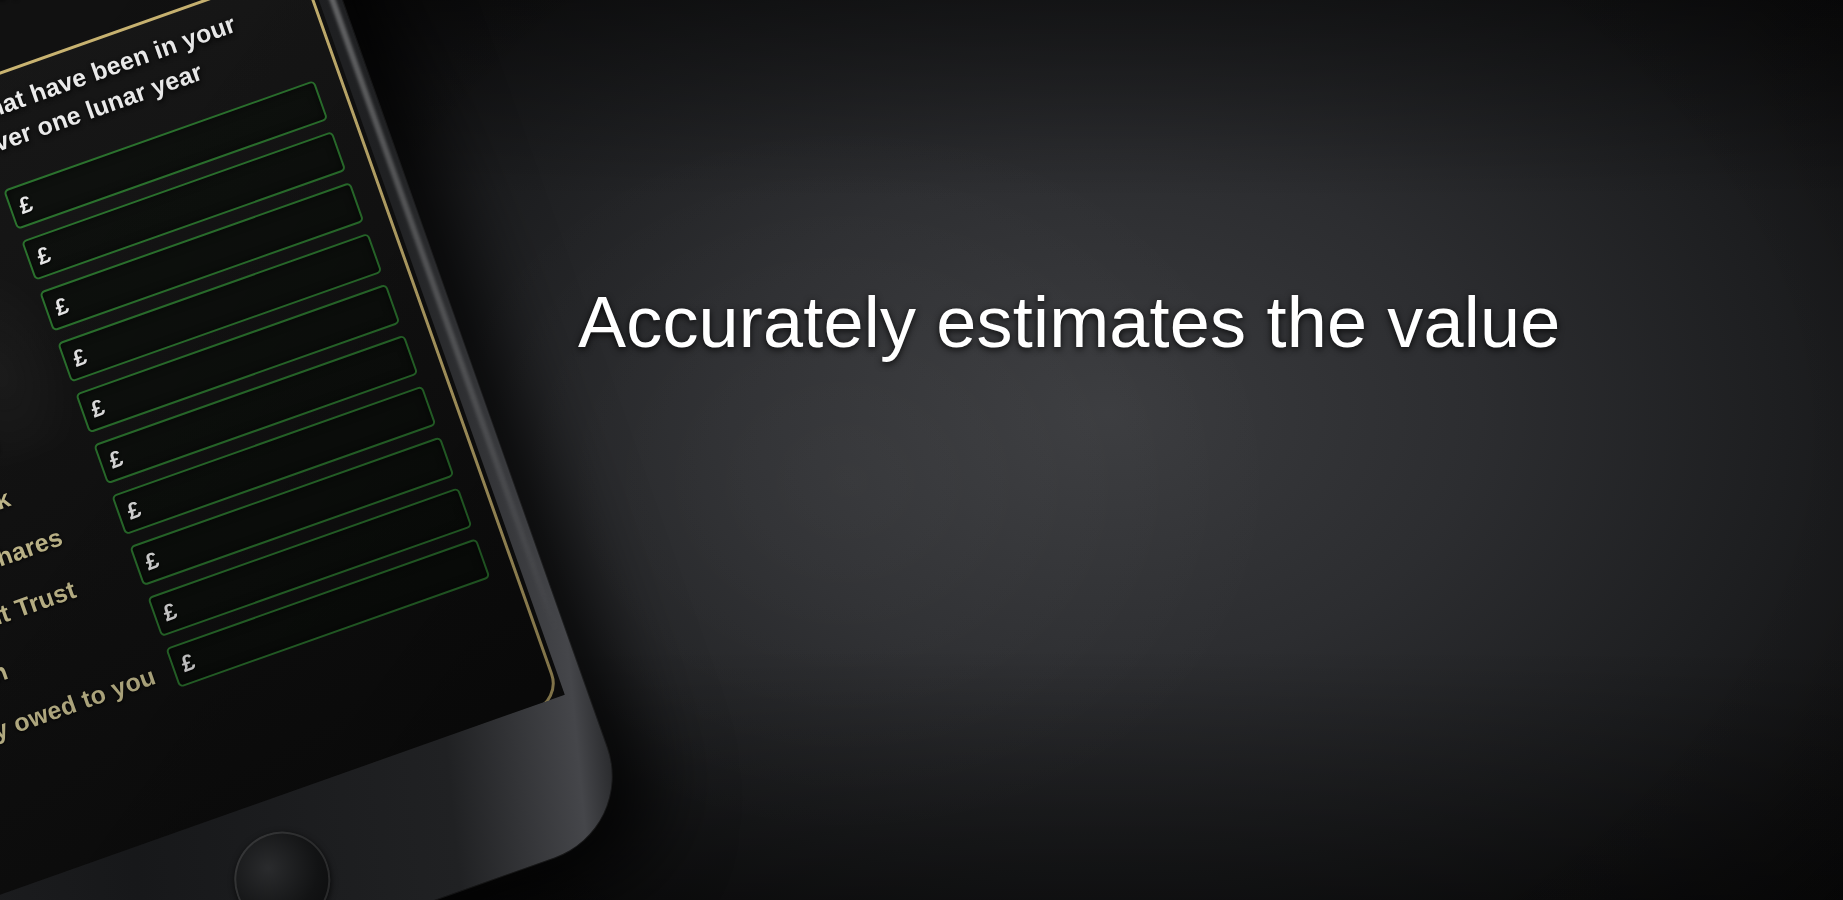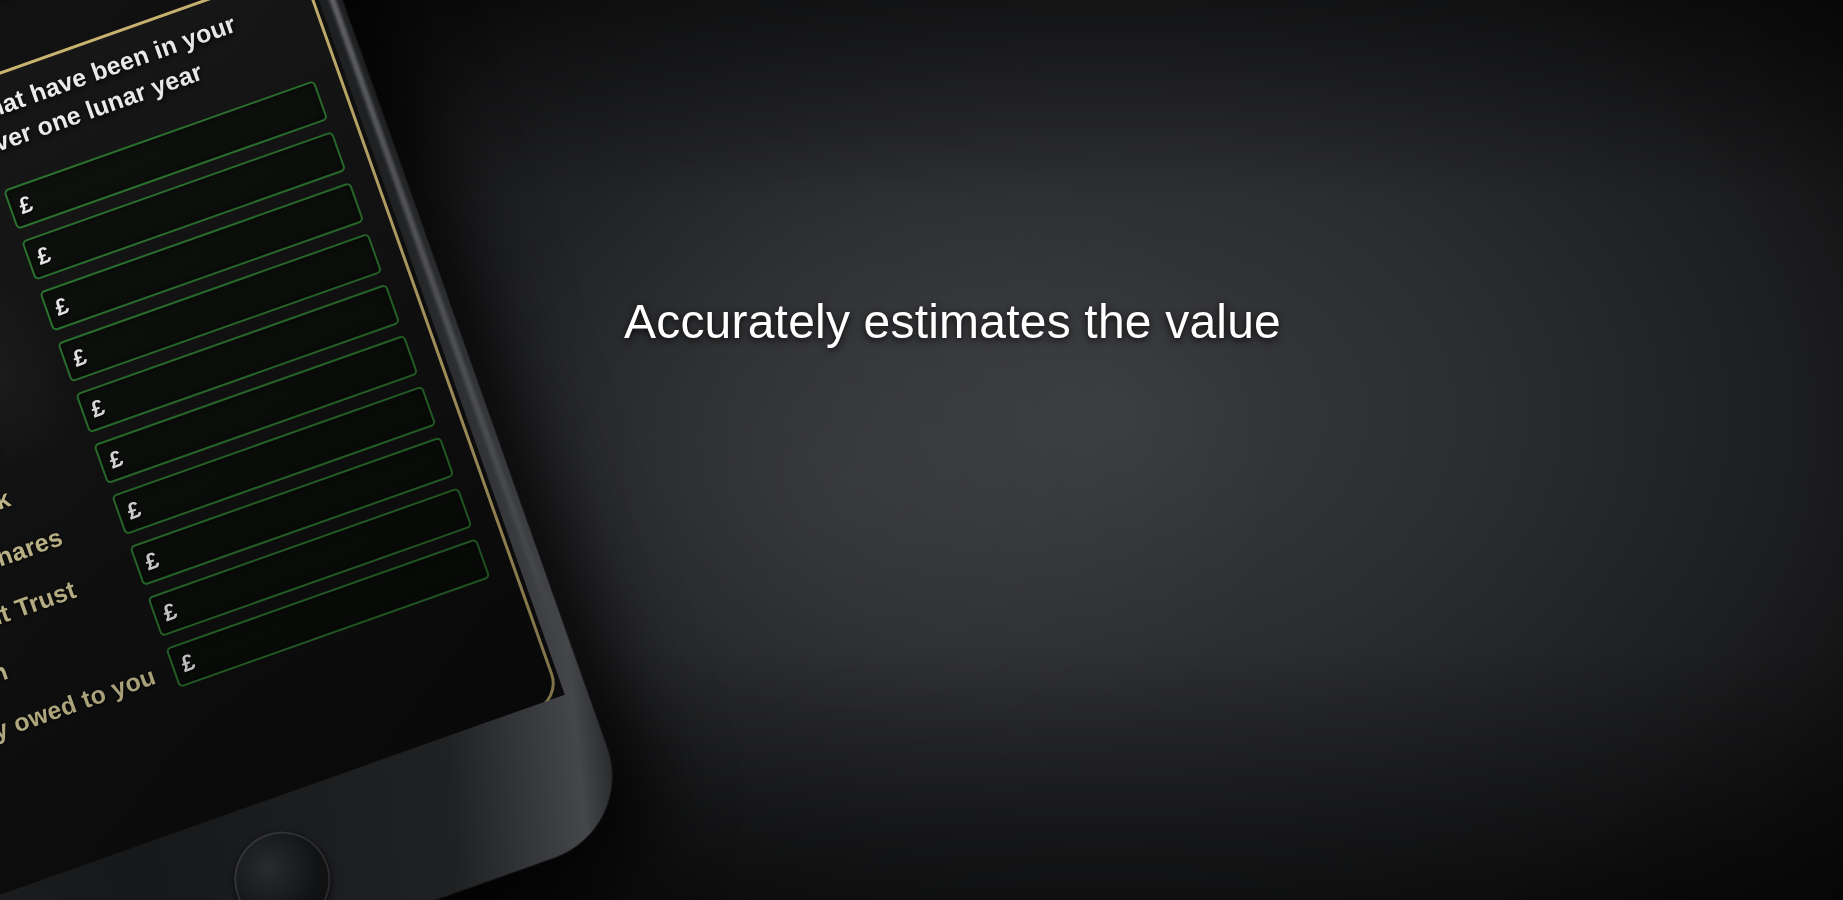--- a/index.html
+++ b/index.html
@@ -22,24 +22,24 @@
       linear-gradient(180deg, rgba(0,0,0,.42) 0%, rgba(0,0,0,0) 22%, rgba(0,0,0,0) 72%, rgba(0,0,0,.45) 100%);
   }
   #backdrop-sheen{
     position:absolute;left:250px;top:-120px;width:1200px;height:1200px;
     background:radial-gradient(ellipse 620px 520px at 50% 50%, rgba(255,255,255,.045) 0%, rgba(255,255,255,0) 70%);
     pointer-events:none;
   }
 
   
   #headline{
-    position:absolute;left:624px;top:286px;width:960px;
+    position:absolute;left:578px;top:286px;width:960px;
     text-align:left;
     color:#ffffff;
-    font-size:48px;line-height:72px;font-weight:400;
+    font-size:72px;line-height:72px;font-weight:400;
     letter-spacing:.2px;
     text-shadow:0 2px 7px rgba(0,0,0,.85);
   }
   #headline .hl{display:block;white-space:nowrap;}
 
   
   #phone-wrap{
     position:absolute;left:-268px;top:-356px;
     width:700px;height:1340px;
     transform:rotate(-19.5deg);

